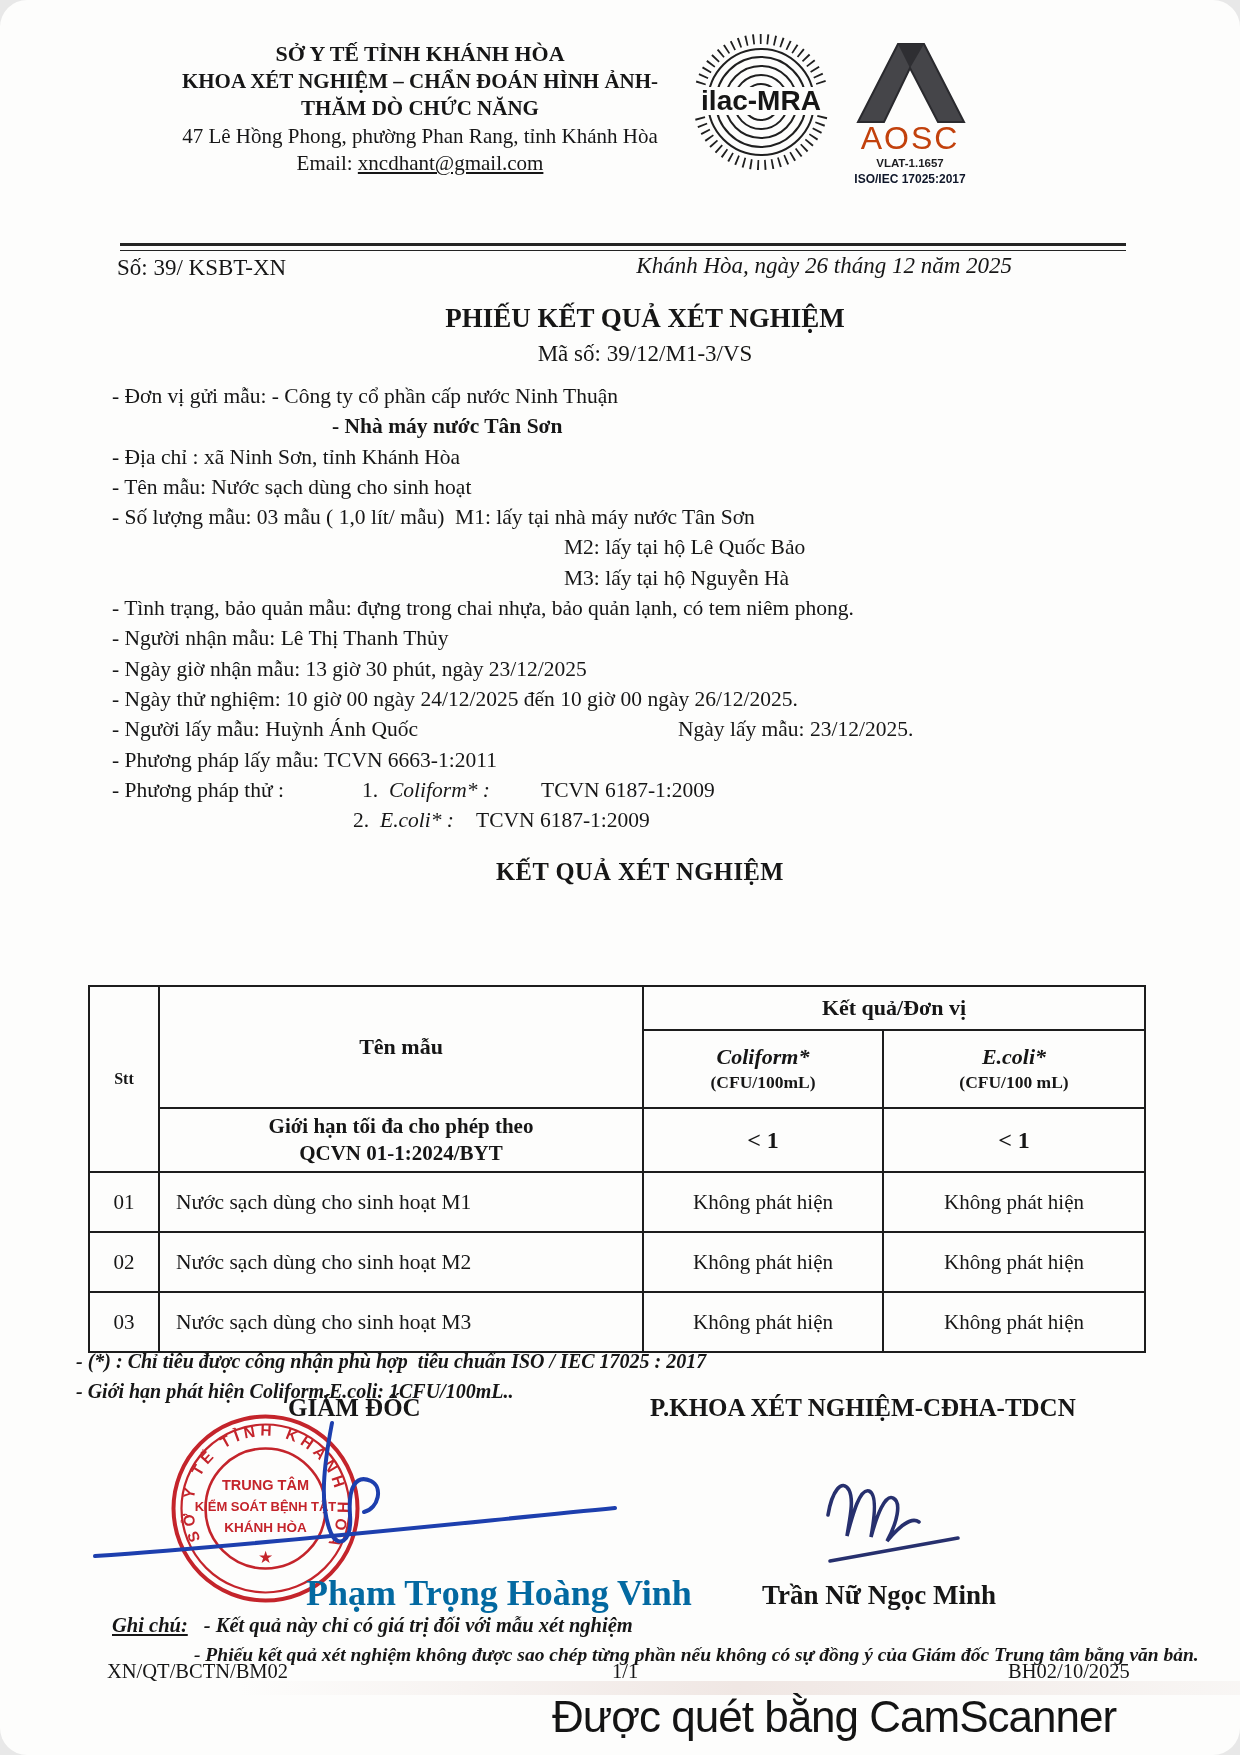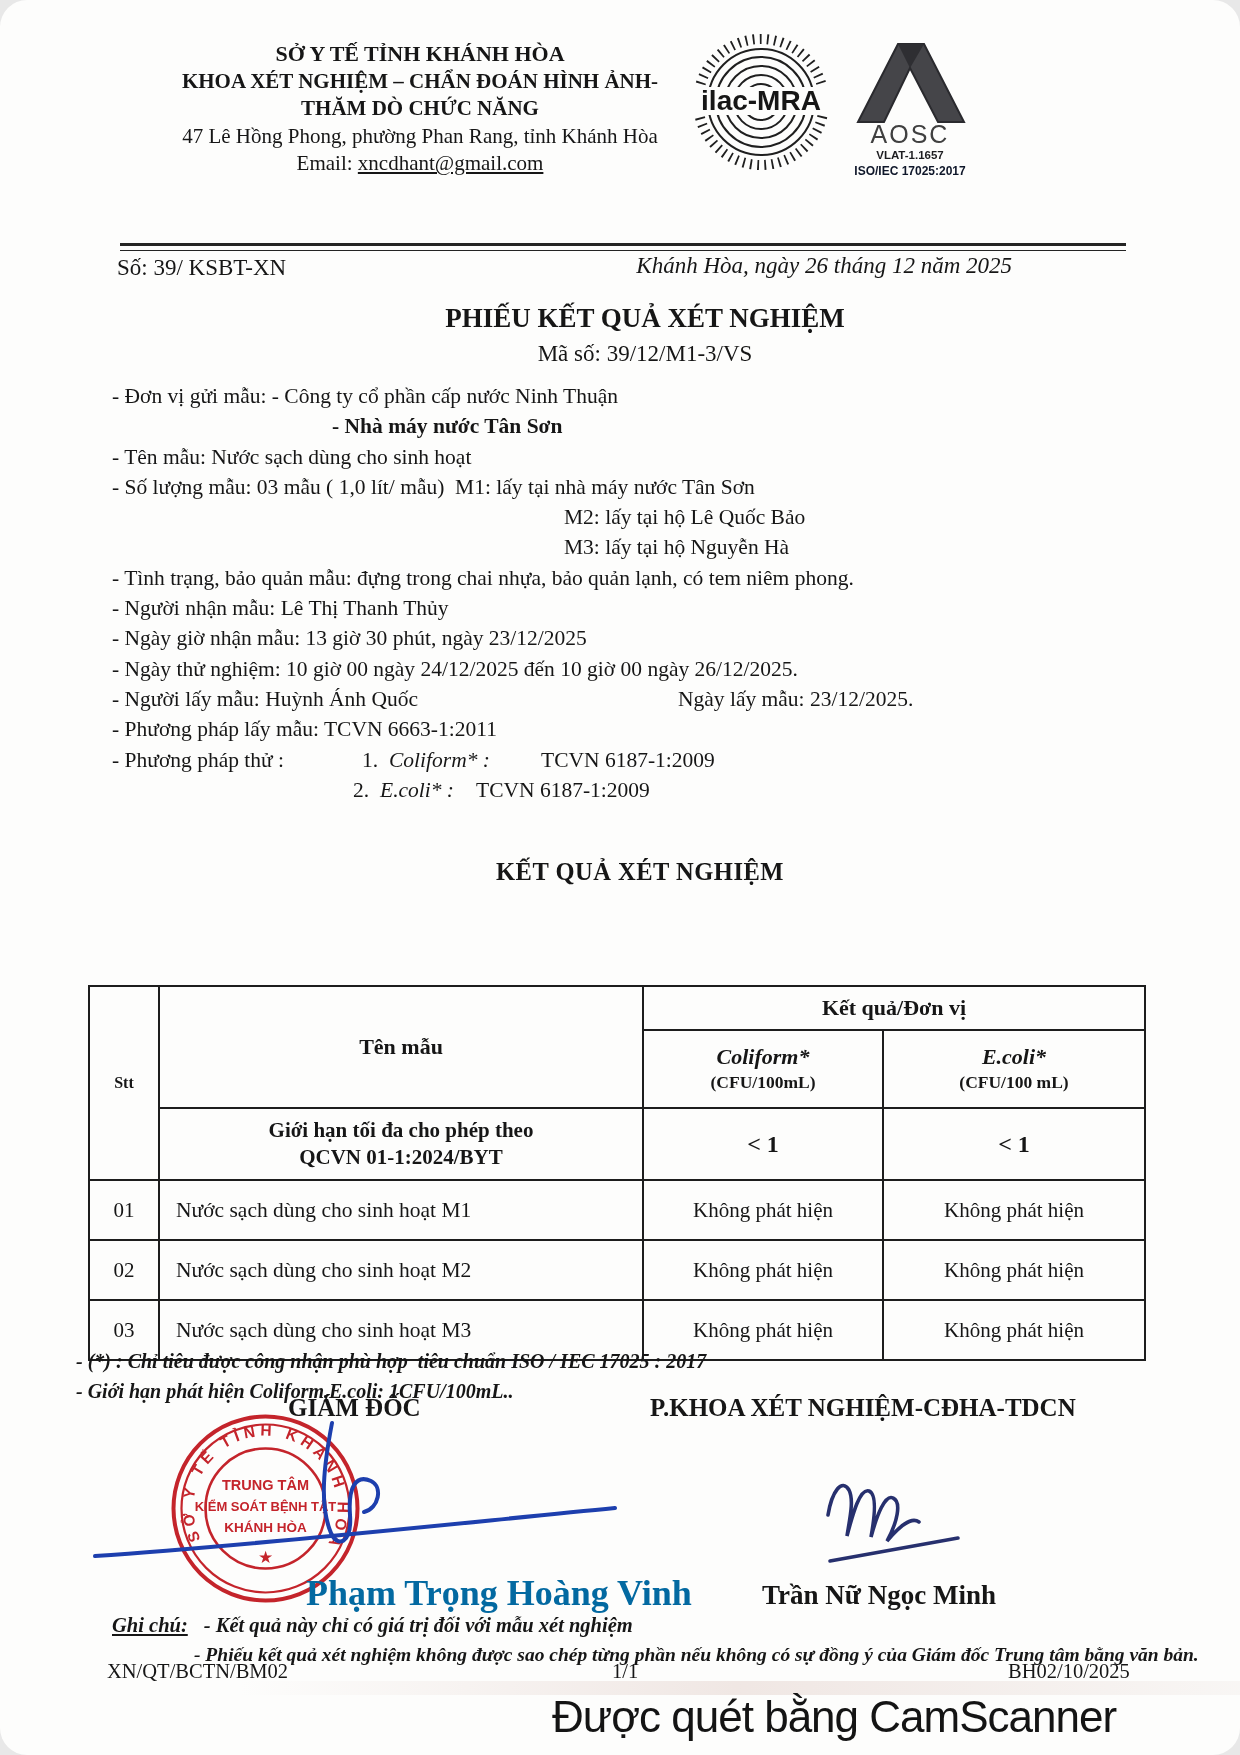--- a/index.html
+++ b/index.html
@@ -10,21 +10,21 @@
   }
   
   .org-block{position:absolute;left:155px;top:40px;width:530px;text-align:center;line-height:27.5px;}
   .org-l1,.org-l2{font-weight:bold;font-size:22px;}
   .org-l3,.org-l4{font-weight:bold;font-size:21px;}
   .org-address{font-weight:normal;font-size:21px;}
   .org-email{font-weight:normal;font-size:21px;}
   .org-email .mail{text-decoration:underline;}
   .ilac-logo{position:absolute;left:690px;top:28px;}
   .aosc-logo{position:absolute;left:842px;top:36px;width:136px;text-align:center;font-family:"Liberation Sans",sans-serif;}
-  .aosc-word{font-size:25px;letter-spacing:2px;color:#404040;margin-top:-4px;}
+  .aosc-word{font-size:32px;letter-spacing:2px;color:#c2410c;margin-top:-4px;}
   .aosc-sub1{font-size:11.5px;font-weight:bold;color:#1d1d20;margin-top:0px;}
   .aosc-sub2{font-size:12px;font-weight:bold;color:#0f172a;margin-top:3px;}
   .rule-double{position:absolute;left:120px;top:243px;width:1006px;height:4px;
     border-top:3.5px solid #242424;border-bottom:1.5px solid #242424;}
   
   .doc-number{position:absolute;left:117px;top:255px;font-size:23px;}
   .place-date{position:absolute;left:610px;top:253px;width:402px;text-align:right;font-style:italic;font-size:23px;}
   
   .report-title{position:absolute;left:25px;top:303px;width:1240px;text-align:center;font-size:27px;font-weight:bold;}
   .report-code{position:absolute;left:25px;top:341px;width:1240px;text-align:center;font-size:23px;}
@@ -35,21 +35,21 @@
   .ind2{margin-left:452px;}
   .l12{position:relative;}
   .l12 .right{position:absolute;left:566px;top:0;}
   .lm{position:relative;height:30.3px;}
   .lm span{position:absolute;top:0;white-space:pre;}
   .l14 .no{left:250px;} .l14 .nm{left:277px;font-style:italic;} .l14 .val{left:429px;}
   .l15 .no{left:241px;} .l15 .nm{left:268px;font-style:italic;} .l15 .val{left:364px;}
   
   .results-heading{position:absolute;left:20px;top:858px;width:1240px;text-align:center;font-size:24.5px;font-weight:bold;letter-spacing:.5px;}
   table.results{position:absolute;left:88px;top:985px;width:1056px;border-collapse:collapse;table-layout:fixed;}
-  table.results td{border:2.2px solid #1d1d1d;text-align:center;vertical-align:middle;padding:8px;}
+  table.results td{border:2.2px solid #1d1d1d;text-align:center;vertical-align:middle;padding:0;}
   tr.h1{height:44px;} tr.h2{height:78px;} tr.h3{height:64px;} tr.dr{height:60px;}
   .c-stt{font-weight:bold;font-size:16px;}
   .c-name{font-weight:bold;font-size:22px;}
   .c-group{font-weight:bold;font-size:22px;}
   .c-par{font-weight:bold;font-style:italic;font-size:22px;line-height:26px;}
   .c-unit{font-weight:bold;font-size:17.5px;font-style:normal;line-height:24px;}
   .c-lim{font-weight:bold;font-size:21px;line-height:27px;}
   .c-limv{font-weight:bold;font-size:24px;}
   .d-stt{font-size:21px;margin-top:24px;}
   .d-name{font-size:21.5px;text-align:left !important;padding-left:16px !important;}
@@ -119,20 +119,21 @@
 
   <div class="doc-number">Số: 39/ KSBT-XN</div>
   <div class="place-date">Khánh Hòa, ngày 26 tháng 12 năm 2025</div>
 
   <div class="report-title">PHIẾU KẾT QUẢ XÉT NGHIỆM</div>
   <div class="report-code">Mã số: 39/12/M1-3/VS</div>
 
   <div class="info">
     <div>- Đơn vị gửi mẫu: - Công ty cổ phần cấp nước Ninh Thuận</div>
     <div class="ind1">- Nhà máy nước Tân Sơn</div>
+    <div>- Địa chỉ : xã Ninh Sơn, tỉnh Khánh Hòa</div>
     <div>- Tên mẫu: Nước sạch dùng cho sinh hoạt</div>
     <div>- Số lượng mẫu: 03 mẫu ( 1,0 lít/ mẫu)  M1: lấy tại nhà máy nước Tân Sơn</div>
     <div class="ind2">M2: lấy tại hộ Lê Quốc Bảo</div>
     <div class="ind2">M3: lấy tại hộ Nguyễn Hà</div>
     <div>- Tình trạng, bảo quản mẫu: đựng trong chai nhựa, bảo quản lạnh, có tem niêm phong.</div>
     <div>- Người nhận mẫu: Lê Thị Thanh Thủy</div>
     <div>- Ngày giờ nhận mẫu: 13 giờ 30 phút, ngày 23/12/2025</div>
     <div>- Ngày thử nghiệm: 10 giờ 00 ngày 24/12/2025 đến 10 giờ 00 ngày 26/12/2025.</div>
     <div class="l12"><span>- Người lấy mẫu: Huỳnh Ánh Quốc</span><span class="right">Ngày lấy mẫu: 23/12/2025.</span></div>
     <div>- Phương pháp lấy mẫu: TCVN 6663-1:2011</div>

